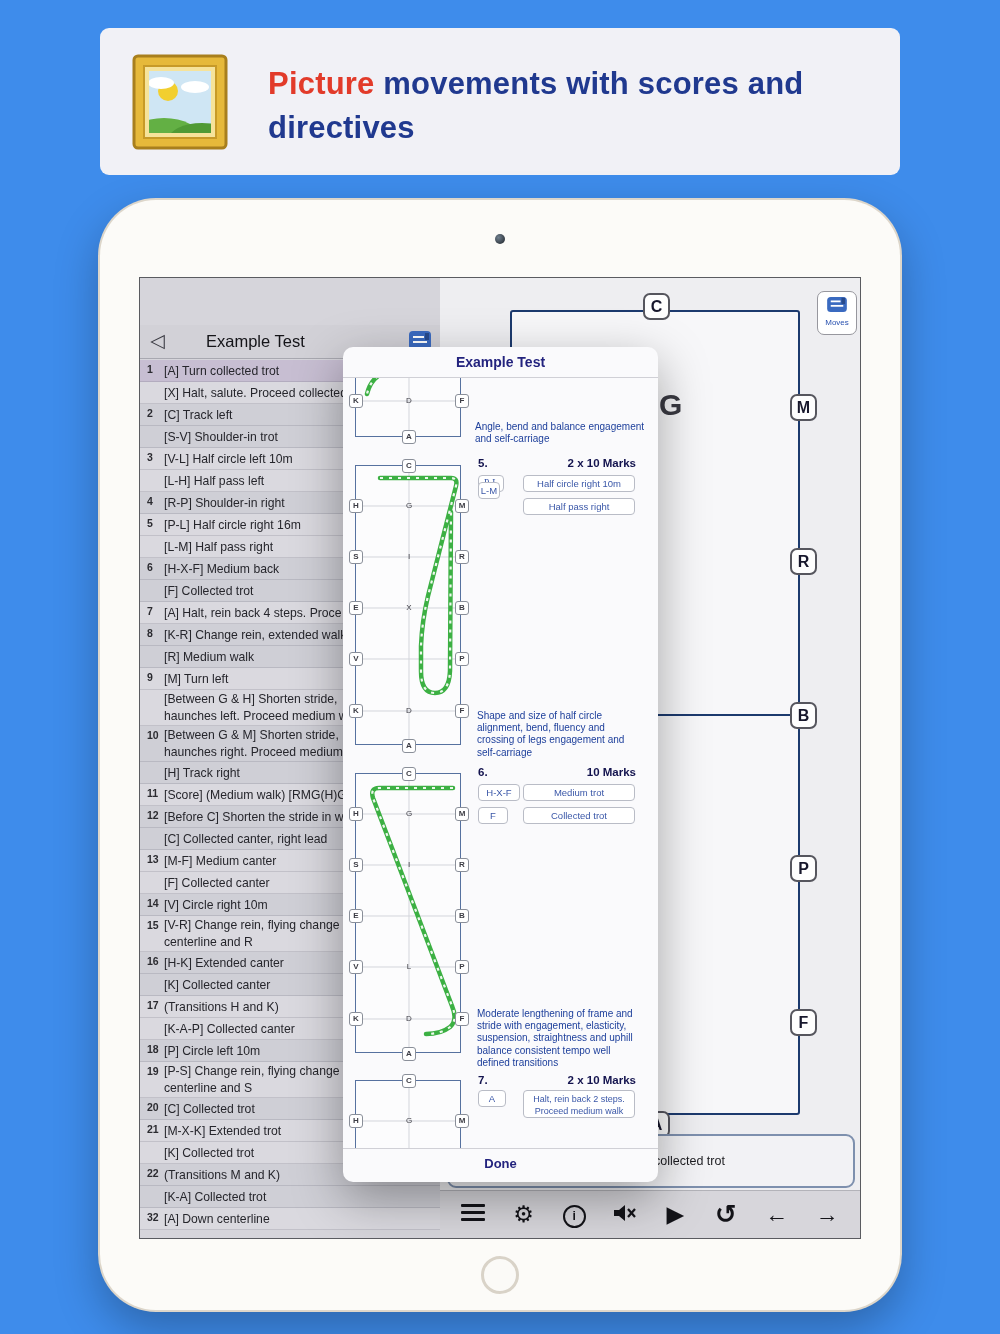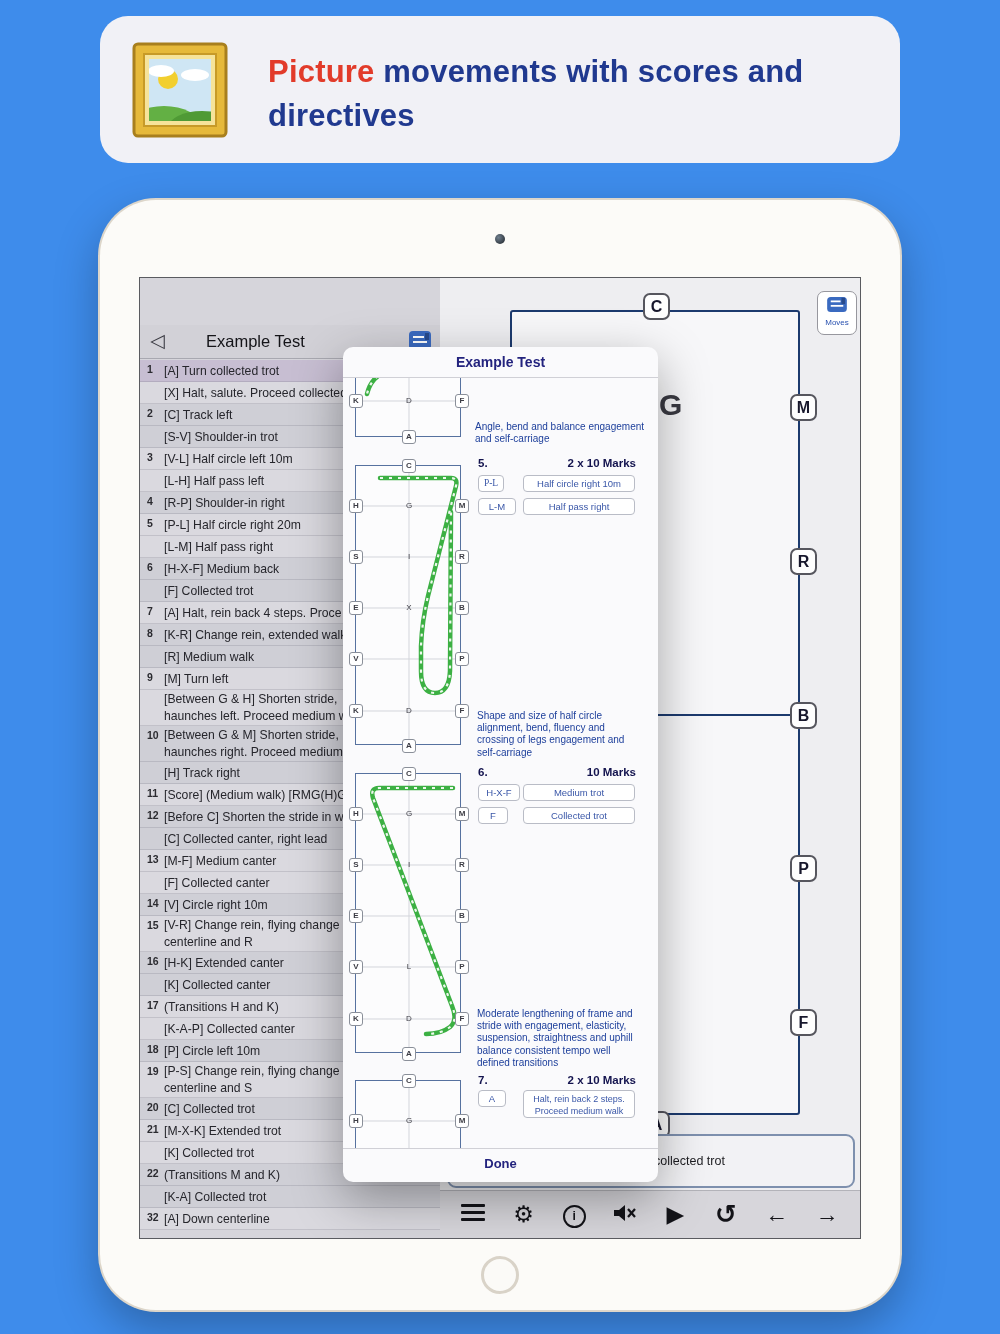--- a/index.html
+++ b/index.html
@@ -1,19 +1,19 @@
 <!DOCTYPE html>
 <html><head>
 <meta charset="utf-8">
 <style>
   html,body{margin:0;padding:0;}
   body{width:1000px;height:1334px;background:#3e8ceb;font-family:"Liberation Sans","DejaVu Sans",sans-serif;position:relative;overflow:hidden;}
 
   
-  .banner{position:absolute;left:100px;top:16px;width:800px;height:147px;background:#f1f1f6;border-radius:28px;}
+  .banner{position:absolute;left:100px;top:28px;width:800px;height:147px;background:#f1f1f6;border-radius:9px;}
   .frame-icon{position:absolute;left:32px;top:26px;width:96px;height:96px;}
   .banner-text{position:absolute;left:168px;top:34px;width:640px;font-size:31px;font-weight:bold;line-height:44px;color:#20398f;letter-spacing:.2px;}
   .banner-text .hl{color:#e23b2a;}
 
   
   .ipad{position:absolute;left:100px;top:200px;width:800px;height:1110px;background:#fcfbf8;border-radius:56px;
         box-shadow:0 0 0 2px #ddd6ca,0 18px 45px rgba(0,0,0,.28);}
   .camera{position:absolute;left:395px;top:34px;width:10px;height:10px;border-radius:50%;
           background:radial-gradient(circle at 35% 35%,#70808f,#1c2026);}
   .home-btn{position:absolute;left:381px;top:1056px;width:38px;height:38px;border-radius:50%;
@@ -85,21 +85,21 @@
 
   .directive{position:absolute;font-size:10px;line-height:12.2px;color:#1d3f9b;}
   .d1{left:132px;top:43px;width:170px;}
   .d2{left:134px;top:332px;width:162px;}
   .d3{left:134px;top:630px;width:164px;}
   .mk{position:absolute;left:135px;right:22px;display:flex;justify-content:space-between;font-size:11.5px;font-weight:bold;color:#13134e;}
   .mk5{top:79px;} .mk6{top:388px;} .mk7{top:696px;}
   .mbtn{position:absolute;height:17px;line-height:15px;font-size:9.5px;color:#3a57a8;background:#fff;border:1px solid #b9bcc6;border-radius:4px;
         text-align:center;box-sizing:border-box;overflow:hidden;cursor:pointer;}
   .b5a{top:97px;left:135px;width:26px;font-family:Liberation Serif, serif;} .b5b{top:97px;left:180px;width:112px;}
-  .b5c{top:120px;left:135px;width:38px;} .b5d{top:120px;left:180px;width:112px;}
+  .b5c{top:104px;left:135px;width:22px;} .b5d{top:120px;left:180px;width:112px;}
   .b6a{top:406px;left:135px;width:42px;} .b6b{top:406px;left:180px;width:112px;}
   .b6c{top:429px;left:135px;width:30px;} .b6d{top:429px;left:180px;width:112px;}
   .b7a{top:712px;left:135px;width:28px;} .b7b{top:712px;left:180px;width:112px;height:28px;line-height:12px;padding-top:2px;font-size:9px;}
 </style>
 </head>
 <body>
 
 <div class="page">
 
   <div class="banner">
@@ -165,21 +165,21 @@
             <div class="mrow odd">
               <span class="rnum"></span>
               <span class="rtxt">[L-H] Half pass left</span>
             </div>
             <div class="mrow even">
               <span class="rnum">4</span>
               <span class="rtxt">[R-P] Shoulder-in right</span>
             </div>
             <div class="mrow odd">
               <span class="rnum">5</span>
-              <span class="rtxt">[P-L] Half circle right 20m</span>
+              <span class="rtxt">[P-L] Half circle right 16m</span>
             </div>
             <div class="mrow odd">
               <span class="rnum"></span>
               <span class="rtxt">[L-M] Half pass right</span>
             </div>
             <div class="mrow even">
               <span class="rnum">6</span>
               <span class="rtxt">[H-X-F] Medium back</span>
             </div>
             <div class="mrow even">

